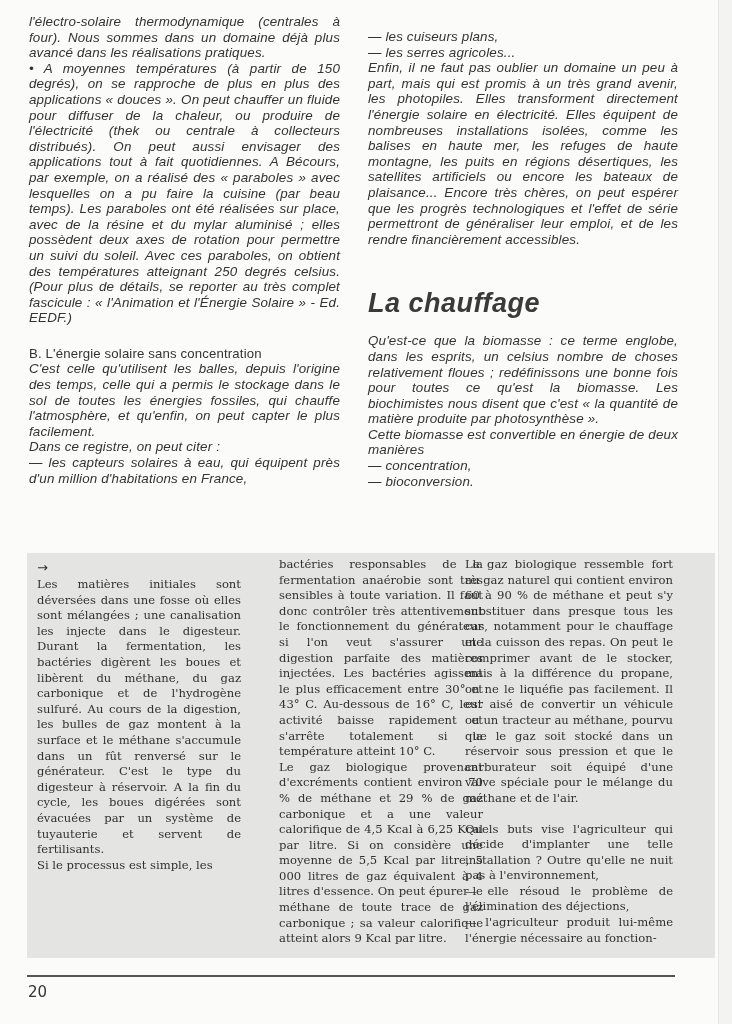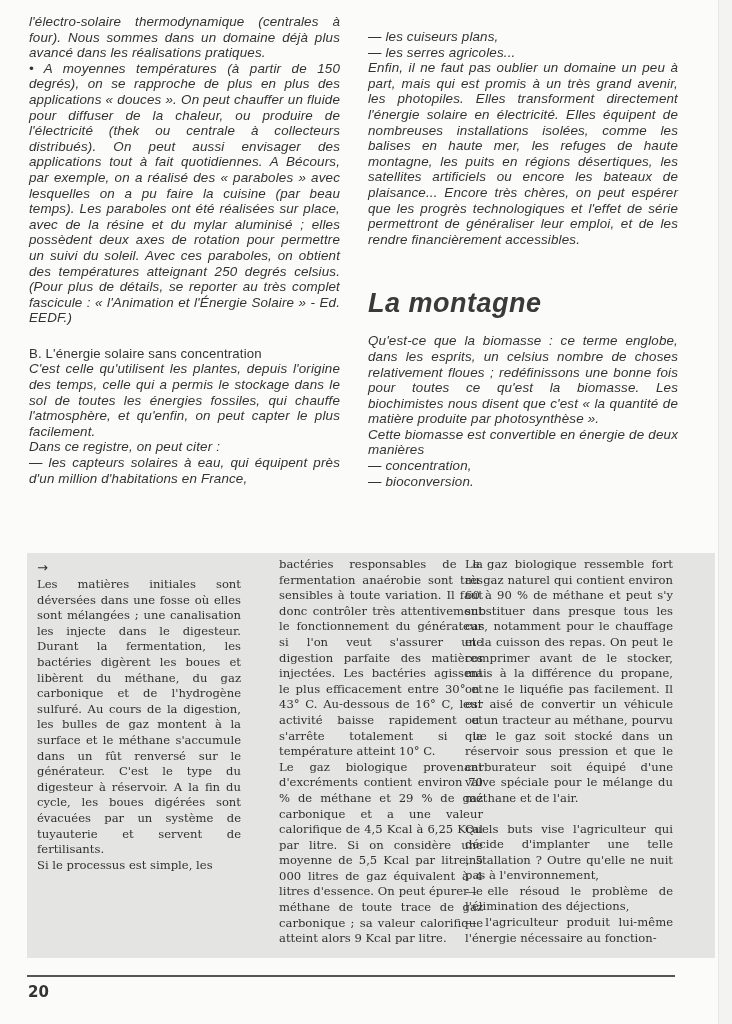--- a/index.html
+++ b/index.html
@@ -52,42 +52,42 @@
   .scol-2 { left: 224px; margin-left: 28px; }
   .scol-3 { left: 438px; width: 208px; }
   .arrow { font-family: "DejaVu Sans", sans-serif; font-size: 13px; line-height: 14px; height: 16px; display:block; margin-top: 4px; }
   .gap { height: 15px; }
   .footer-rule {
     position: absolute; left: 27px; top: 975px; width: 648px; height: 2px;
     background: #555;
   }
   .page-number {
     position: absolute; left: 28px; top: 983px;
-    font-family: "DejaVu Sans", sans-serif; font-size: 15px; color: #333; font-weight: bold;
+    font-family: "DejaVu Sans", sans-serif; font-size: 15px; color: #333;
   }
 </style>
 </head>
 <body>
 
 <div class="right-strip"></div>
 
 <div class="col col-left">
   <p>l'électro-solaire thermodynamique (centrales à four). Nous sommes dans un domaine déjà plus avancé dans les réalisations pratiques.</p>
   <p>• A moyennes températures (à partir de 150 degrés), on se rapproche de plus en plus des applications « douces ». On peut chauffer un fluide pour diffuser de la chaleur, ou produire de l'électricité (thek ou centrale à collecteurs distribués). On peut aussi envisager des applications tout à fait quotidiennes. A Bécours, par exemple, on a réalisé des « paraboles » avec lesquelles on a pu faire la cuisine (par beau temps). Les paraboles ont été réalisées sur place, avec de la résine et du mylar aluminisé ; elles possèdent deux axes de rotation pour permettre un suivi du soleil. Avec ces paraboles, on obtient des températures atteignant 250 degrés celsius. (Pour plus de détails, se reporter au très complet fascicule : « l'Animation et l'Énergie Solaire » - Ed. EEDF.)</p>
   <p class="subhead">B. L'énergie solaire sans concentration</p>
-  <p>C'est celle qu'utilisent les plantes, depuis l'origine des temps, celle qui a permis le stockage dans le sol de toutes les énergies fossiles, qui chauffe l'atmosphère, et qu'enfin, on peut capter le plus facilement.</p>
+  <p>C'est celle qu'utilisent les balles, depuis l'origine des temps, celle qui a permis le stockage dans le sol de toutes les énergies fossiles, qui chauffe l'atmosphère, et qu'enfin, on peut capter le plus facilement.</p>
   <p>Dans ce registre, on peut citer :</p>
   <p>— les capteurs solaires à eau, qui équipent près d'un million d'habitations en France,</p>
 </div>
 
 <div class="col col-right">
   <p>— les cuiseurs plans,</p>
   <p>— les serres agricoles...</p>
   <p>Enfin, il ne faut pas oublier un domaine un peu à part, mais qui est promis à un très grand avenir, les photopiles. Elles transforment directement l'énergie solaire en électricité. Elles équipent de nombreuses installations isolées, comme les balises en haute mer, les refuges de haute montagne, les puits en régions désertiques, les satellites artificiels ou encore les bateaux de plaisance... Encore très chères, on peut espérer que les progrès technologiques et l'effet de série permettront de généraliser leur emploi, et de les rendre financièrement accessibles.</p>
-  <p class="h2">La montagne</p>
+  <p class="h2">La chauffage</p>
   <p>Qu'est-ce que la biomasse : ce terme englobe, dans les esprits, un celsius nombre de choses relativement floues ; redéfinissons une bonne fois pour toutes ce qu'est la biomasse. Les biochimistes nous disent que c'est « la quantité de matière produite par photosynthèse ».</p>
   <p>Cette biomasse est convertible en énergie de deux manières</p>
   <p>— concentration,</p>
   <p>— bioconversion.</p>
 </div>
 
 <div class="sidebar-box">
   <div class="scol scol-1">
     <span class="arrow">→</span>
     <p>Les matières initiales sont déversées dans une fosse où elles sont mélangées ; une canalisation les injecte dans le digesteur. Durant la fermentation, les bactéries digèrent les boues et libèrent du méthane, du gaz carbonique et de l'hydrogène sulfuré. Au cours de la digestion, les bulles de gaz montent à la surface et le méthane s'accumule dans un fût renversé sur le générateur. C'est le type du digesteur à réservoir. A la fin du cycle, les boues digérées sont évacuées par un système de tuyauterie et servent de fertilisants.</p>

